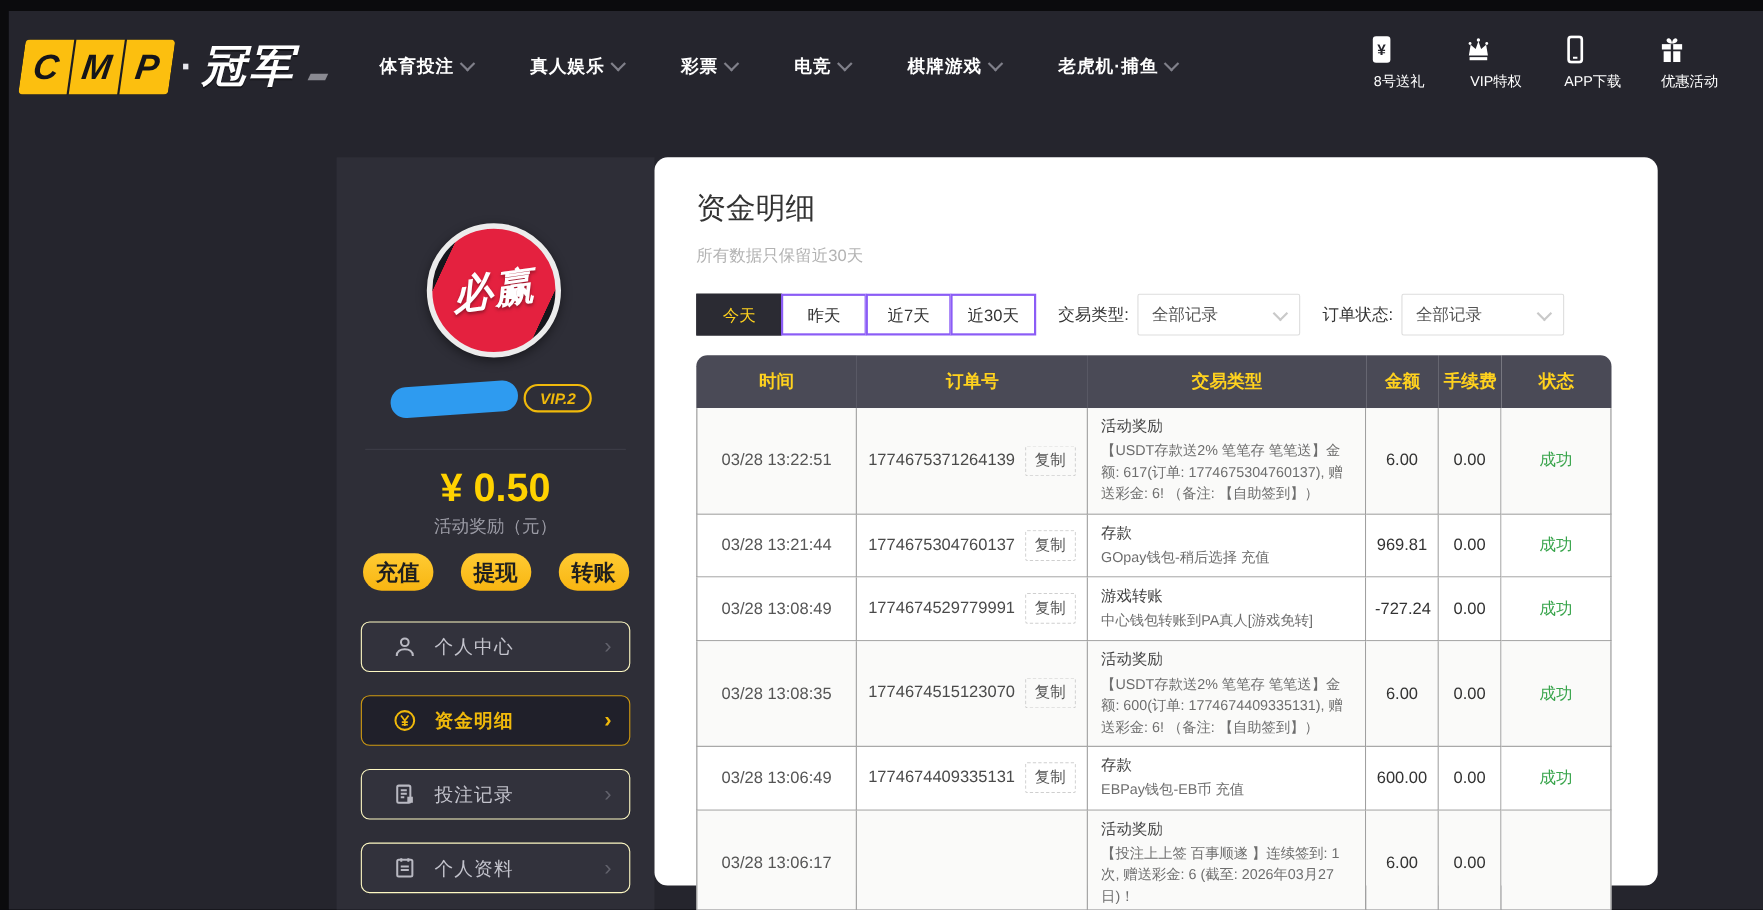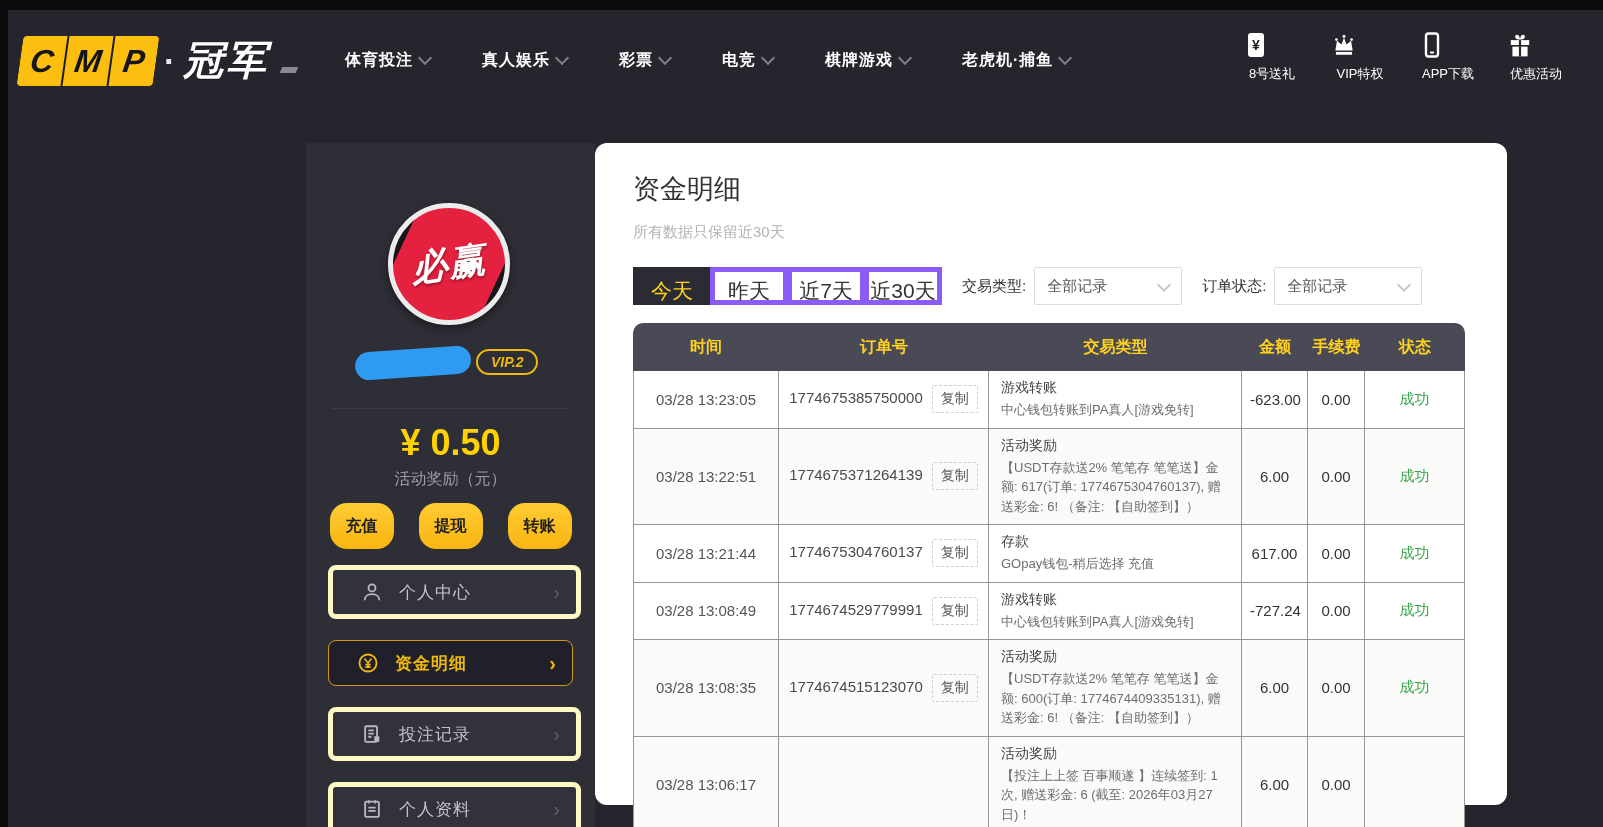--- a/index.html
+++ b/index.html
@@ -42,42 +42,42 @@
     display:flex;align-items:center;justify-content:center;z-index:3;}
   .avatar-txt{color:#fff;font-size:36px;font-weight:900;font-style:italic;transform:rotate(-8deg);
     text-shadow:0 2px 3px rgba(0,0,0,.35);letter-spacing:2px;}
   .uname-mask{position:absolute;left:49px;top:206px;width:116px;height:28px;background:#2e9bf0;border-radius:15px;transform:rotate(-4deg);}
   .vip-badge{position:absolute;left:170px;top:206px;height:22px;line-height:22px;padding:0 13px;border:2px solid #f0b90b;
     border-radius:15px;color:#f0b90b;font-weight:900;font-style:italic;font-size:14px;}
   .side-divider{position:absolute;left:26px;top:265px;width:237px;height:1px;background:#3d3d47;}
   .balance{position:absolute;left:0;top:279px;width:289px;text-align:center;color:#ffd200;font-size:36px;font-weight:700;}
   .balance-label{position:absolute;left:0;top:326px;width:289px;text-align:center;color:#9c9ca6;font-size:16px;}
   .action-row{position:absolute;left:0;top:360px;width:289px;display:flex;justify-content:center;gap:25px;}
-  .action-btn{min-width:64px;height:46px;border:none;border-radius:17px;background:linear-gradient(180deg,#ffcb33,#f8b511);
-    color:#1f1f1f;font-size:16px;font-weight:bold;cursor:pointer;font-family:inherit;}
+  .action-btn{min-width:64px;height:34px;border:none;border-radius:17px;background:linear-gradient(180deg,#ffcb33,#f8b511);
+    color:#1f1f1f;font-size:20px;font-weight:bold;cursor:pointer;font-family:inherit;}
   .side-menu{position:absolute;left:22px;top:422px;width:245px;}
-  .menu-item{position:relative;width:243px;height:44px;margin-bottom:21px;border:5px solid #fef9c3;border-radius:8px;
+  .menu-item{position:relative;width:243px;height:44px;margin-bottom:21px;border:1px solid #fef9c3;border-radius:8px;
     background:#32323c;display:flex;align-items:center;padding-left:0;cursor:pointer;}
   .menu-item .mi-icon{width:22px;height:22px;margin:0 16px 0 28px;}
   .menu-item .mi-label{color:#c3c3cc;font-size:17px;letter-spacing:1px;}
   .menu-item .mi-chev{position:absolute;right:16px;color:#62626c;font-size:20px;line-height:1;}
   .menu-item.active{background:#20202a;border:1px solid #cf9a12;}
   .menu-item.active .mi-label{color:#f0b90b;font-weight:bold;}
   .menu-item.active .mi-chev{color:#f0b90b;font-weight:bold;}
   .mi-icon svg{width:22px;height:22px;}
 
   
   .main-panel{position:absolute;left:595px;top:143px;width:912px;height:662px;background:#ffffff;border-radius:12px;}
   .page-title{position:absolute;left:38px;top:28px;font-size:27px;color:#333;font-weight:500;}
   .page-subtitle{position:absolute;left:38px;top:80px;font-size:15px;color:#b3b3b3;}
 
   .filter-row{position:absolute;left:38px;top:124px;display:flex;align-items:center;height:38px;}
   .date-tabs{display:flex;}
-  .tab{width:78px;height:38px;line-height:38px;text-align:center;font-size:21px;color:#333;background:#fff;
-    border:5px solid #8b5cf6;margin-left:-1px;cursor:pointer;box-sizing:border-box;}
+  .tab{width:78px;height:38px;line-height:38px;text-align:center;font-size:15px;color:#333;background:#fff;
+    border:2px solid #8b5cf6;margin-left:-1px;cursor:pointer;box-sizing:border-box;}
   .tab:first-child{margin-left:0;}
   .tab.active{background:#2b2b33;color:#ffd21e;border-color:#2b2b33;}
   .filter-label{margin-left:20px;font-size:15px;color:#333;}
   .select-box{position:relative;width:148px;height:38px;border:1px solid #ddd;border-radius:2px;margin-left:8px;
     display:flex;align-items:center;padding:0 12px;box-sizing:border-box;cursor:pointer;background:#fff;}
   .select-value{font-size:15px;color:#555;font-family:Liberation Serif, serif;}
   .select-chev{position:absolute;right:12px;width:8px;height:8px;border-right:2px solid #c9c9c9;border-bottom:2px solid #c9c9c9;
     transform:rotate(45deg);margin-top:-3px;}
 
   
@@ -280,50 +280,39 @@
           <tr>
             <th>时间</th>
             <th>订单号</th>
             <th>交易类型</th>
             <th>金额</th>
             <th>手续费</th>
             <th>状态</th>
           </tr>
         </thead>
         <tbody id="tbl-body">
-            <tr>
-    <td class="c-time">03/28 13:23:05</td>
-    <td class="c-order"><span>1774675385750000</span><button class="copy-btn">复制</button></td>
-    <td class="c-type">
-      <div class="t-title">游戏转账</div>
-      <div class="t-desc">中心钱包转账到PA真人[游戏免转]</div>
-    </td>
-    <td class="c-amt">-623.00</td>
-    <td class="c-fee">0.00</td>
-    <td class="c-status"><span class="ok">成功</span></td>
-  </tr>
             <tr class="alt">
     <td class="c-time">03/28 13:22:51</td>
     <td class="c-order"><span>1774675371264139</span><button class="copy-btn">复制</button></td>
     <td class="c-type">
       <div class="t-title">活动奖励</div>
       <div class="t-desc">【USDT存款送2% 笔笔存 笔笔送】金额: 617(订单: 1774675304760137), 赠送彩金: 6! （备注: 【自助签到】）</div>
     </td>
     <td class="c-amt">6.00</td>
     <td class="c-fee">0.00</td>
     <td class="c-status"><span class="ok">成功</span></td>
   </tr>
             <tr>
     <td class="c-time">03/28 13:21:44</td>
     <td class="c-order"><span>1774675304760137</span><button class="copy-btn">复制</button></td>
     <td class="c-type">
       <div class="t-title">存款</div>
       <div class="t-desc">GOpay钱包-稍后选择 充值</div>
     </td>
-    <td class="c-amt">617.00</td>
+    <td class="c-amt">969.81</td>
     <td class="c-fee">0.00</td>
     <td class="c-status"><span class="ok">成功</span></td>
   </tr>
             <tr>
     <td class="c-time">03/28 13:08:49</td>
     <td class="c-order"><span>1774674529779991</span><button class="copy-btn">复制</button></td>
     <td class="c-type">
       <div class="t-title">游戏转账</div>
       <div class="t-desc">中心钱包转账到PA真人[游戏免转]</div>
     </td>
@@ -335,20 +324,31 @@
     <td class="c-time">03/28 13:08:35</td>
     <td class="c-order"><span>1774674515123070</span><button class="copy-btn">复制</button></td>
     <td class="c-type">
       <div class="t-title">活动奖励</div>
       <div class="t-desc">【USDT存款送2% 笔笔存 笔笔送】金额: 600(订单: 1774674409335131), 赠送彩金: 6! （备注: 【自助签到】）</div>
     </td>
     <td class="c-amt">6.00</td>
     <td class="c-fee">0.00</td>
     <td class="c-status"><span class="ok">成功</span></td>
   </tr>
+            <tr>
+    <td class="c-time">03/28 13:06:49</td>
+    <td class="c-order"><span>1774674409335131</span><button class="copy-btn">复制</button></td>
+    <td class="c-type">
+      <div class="t-title">存款</div>
+      <div class="t-desc">EBPay钱包-EB币 充值</div>
+    </td>
+    <td class="c-amt">600.00</td>
+    <td class="c-fee">0.00</td>
+    <td class="c-status"><span class="ok">成功</span></td>
+  </tr>
             <tr class="alt">
     <td class="c-time">03/28 13:06:17</td>
     <td class="c-order"></td>
     <td class="c-type">
       <div class="t-title">活动奖励</div>
       <div class="t-desc">【投注上上签 百事顺遂 】连续签到: 1次, 赠送彩金: 6 (截至: 2026年03月27日)！</div>
     </td>
     <td class="c-amt">6.00</td>
     <td class="c-fee">0.00</td>
     <td class="c-status"></td>

